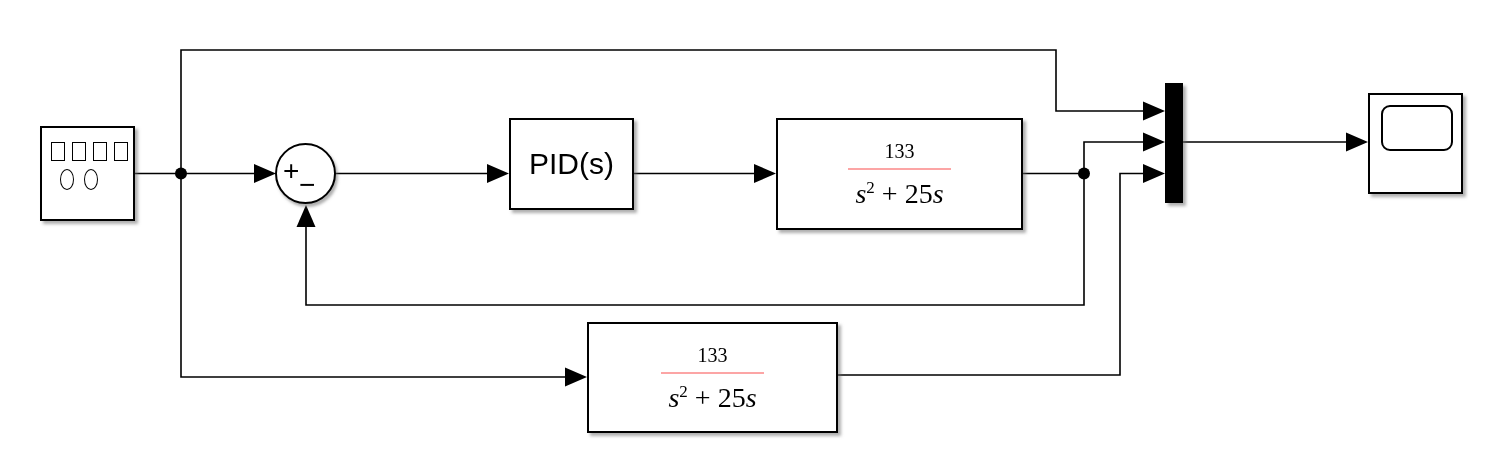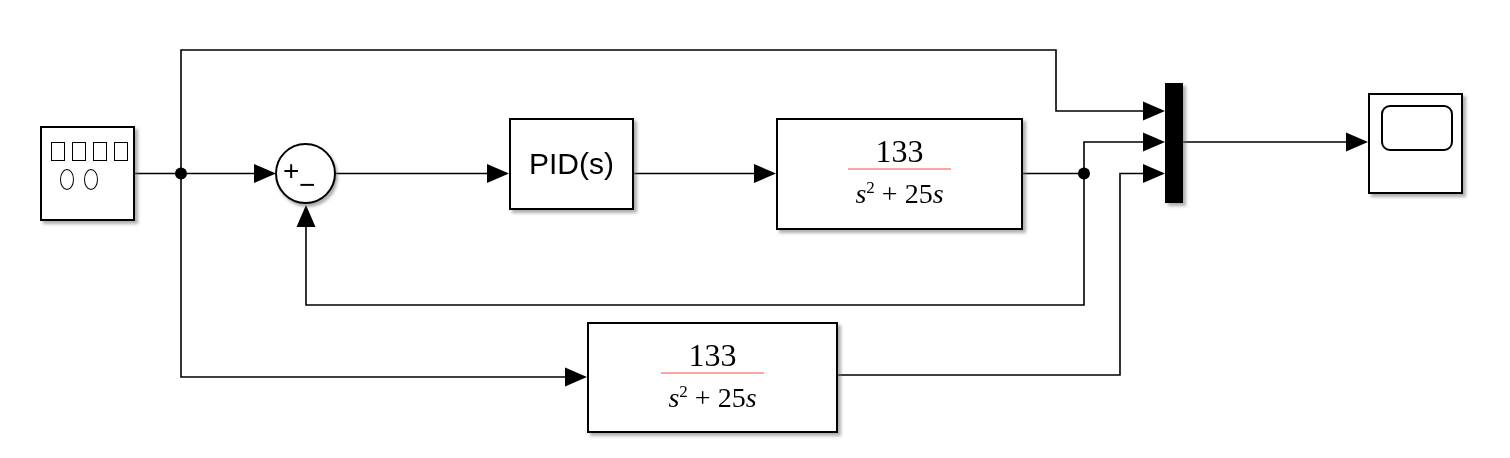--- a/index.html
+++ b/index.html
@@ -27,21 +27,21 @@
   }
   .sum .plus  { position:absolute; left:6px;  top:12px; font-size:28px; line-height:28px; color:#000; }
   .sum .minus { position:absolute; left:22px; top:26px; font-size:28px; line-height:28px; color:#000; }
   
   .pid { left:509px; top:118px; width:125px; height:92px; font-size:30px; color:#000; }
   
   .tf { font-family:"Liberation Serif", serif; color:#000; }
   .tf1 { left:776px; top:118px; width:247px; height:112px; }
   .tf2 { left:587px; top:322px; width:251px; height:111px; }
   .frac { text-align:center; }
-  .frac .num { display:block; font-size:32px; line-height:30px; padding-bottom:2px; }
+  .frac .num { display:block; font-size:20px; line-height:30px; padding-bottom:2px; }
   .frac .den {
     display:block; border-top:2px solid #fca5a5; font-size:28px; line-height:34px;
     padding:1px 7px 0; white-space:pre;
   }
   .frac .den i { font-style:italic; }
   .frac .den sup { font-size:17px; }
   
   .mux {
     position:absolute; left:1165px; top:83px; width:18px; height:120px;
     background:#000; box-shadow:3px 3px 3px rgba(110,110,110,0.55);

